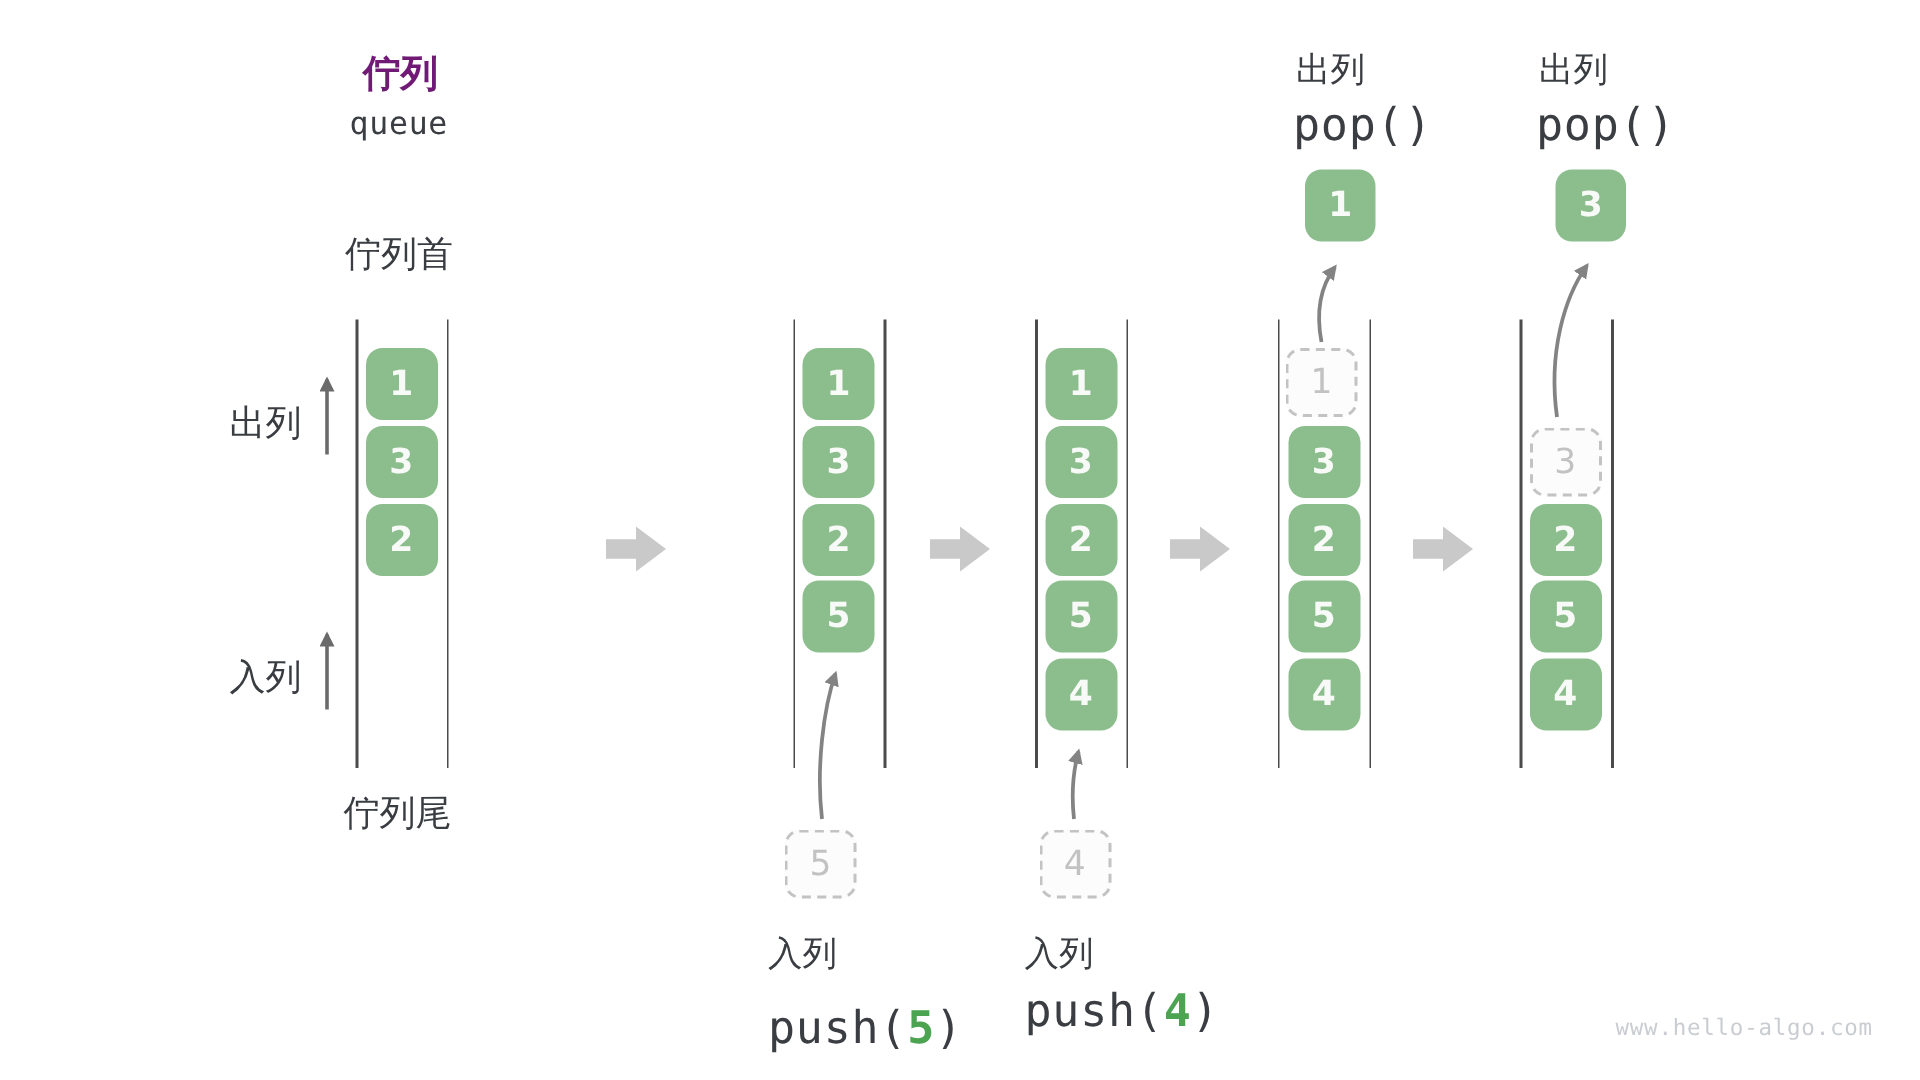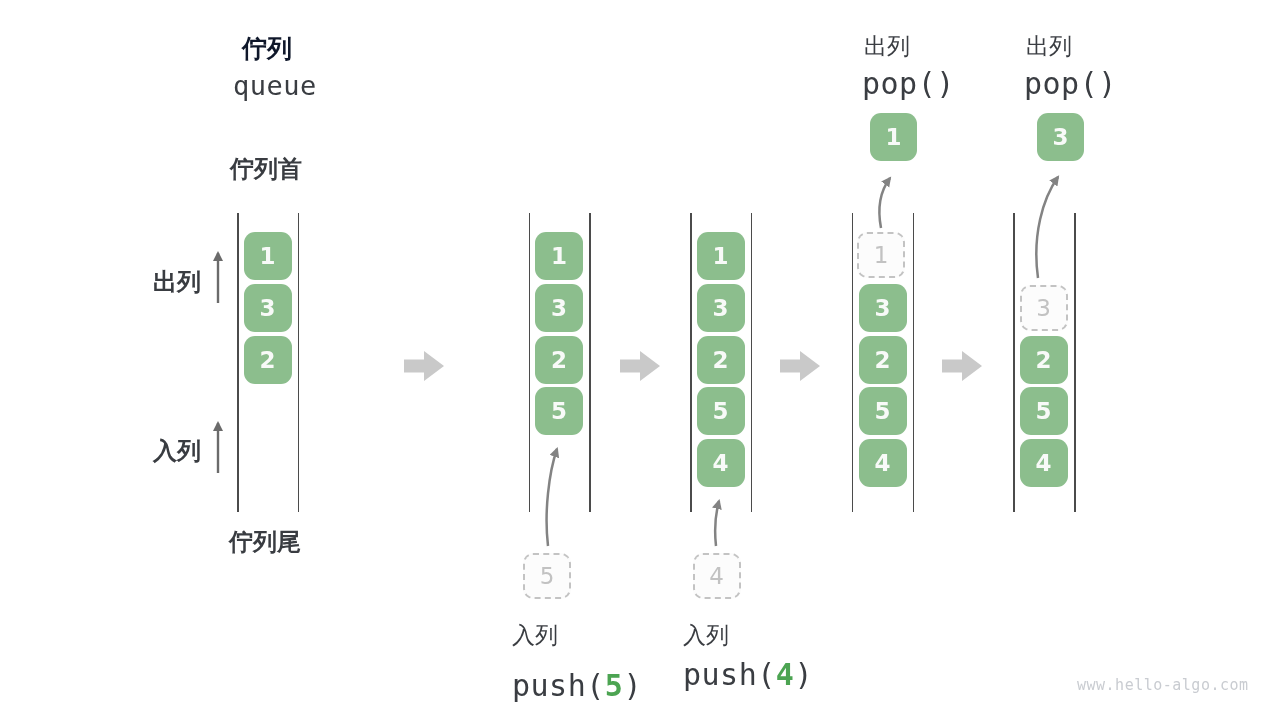--- a/index.html
+++ b/index.html
@@ -17,42 +17,42 @@
     font-size:23px;font-weight:700;
   }
   
   .ghost{
     position:absolute;width:48px;height:46px;border-radius:10px;
     border:2px dashed #c3c3c3;background:#fcfcfc;color:#c2c2c2;
     display:flex;align-items:center;justify-content:center;
     font-size:23px;font-weight:500;box-sizing:border-box;
   }
   
-  .zh-bold{position:absolute;font-size:24px;font-weight:700;color:#393c41;white-space:nowrap;text-align:right;}
+  .zh-bold{position:absolute;font-size:24px;font-weight:400;color:#393c41;white-space:nowrap;text-align:right;}
   .zh-med{position:absolute;font-size:23px;font-weight:500;color:#3a3d42;white-space:nowrap;}
-  .title-zh{position:absolute;font-size:25px;font-weight:700;color:#0f172a;white-space:nowrap;}
+  .title-zh{position:absolute;font-size:25px;font-weight:700;color:#701a75;white-space:nowrap;}
   .code{
     position:absolute;font-family:"DejaVu Sans Mono","Liberation Mono",monospace;
     font-size:30px;font-weight:400;color:#3a3d42;white-space:nowrap;letter-spacing:.5px;
   }
   .code .arg{color:#4ca452;font-weight:700;}
   .watermark{
     position:absolute;left:1077px;top:676px;
     font-family:"DejaVu Sans Mono","Liberation Mono",monospace;
     font-size:15px;color:#c9ccd1;letter-spacing:.5px;
   }
   .overlay{position:absolute;left:0;top:0;pointer-events:none;}
 </style>
 </head>
 <body>
 
 <div class="stage">
 
   <div class="title-zh" style="left:242px;top:32px;">佇列</div>
-  <div class="code" style="left:233px;top:70px;font-size:27px;">queue</div>
+  <div class="code" style="left:233px;top:70px;font-size:21px;">queue</div>
 
   <div class="zh-bold" style="left:230px;top:153px;">佇列首</div>
   <div class="zh-bold" style="left:229px;top:526px;">佇列尾</div>
   <div class="zh-bold" style="left:153px;top:266px;">出列</div>
   <div class="zh-bold" style="left:153px;top:435px;">入列</div>
 
   <div>
     <div class="vline" style="left:237px;"></div>
     <div class="vline" style="left:297.5px;"></div>
     <div class="cell" style="left:243.5px;top:232px;">1</div>

